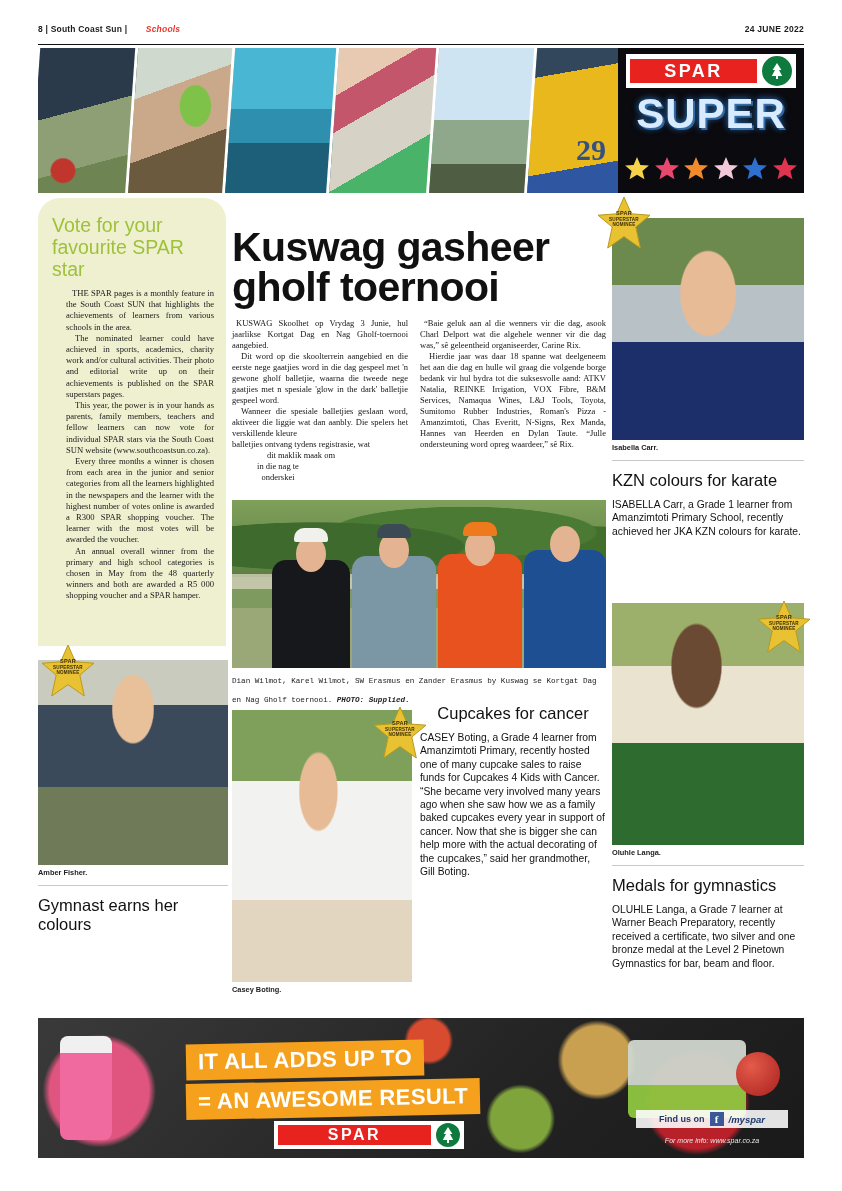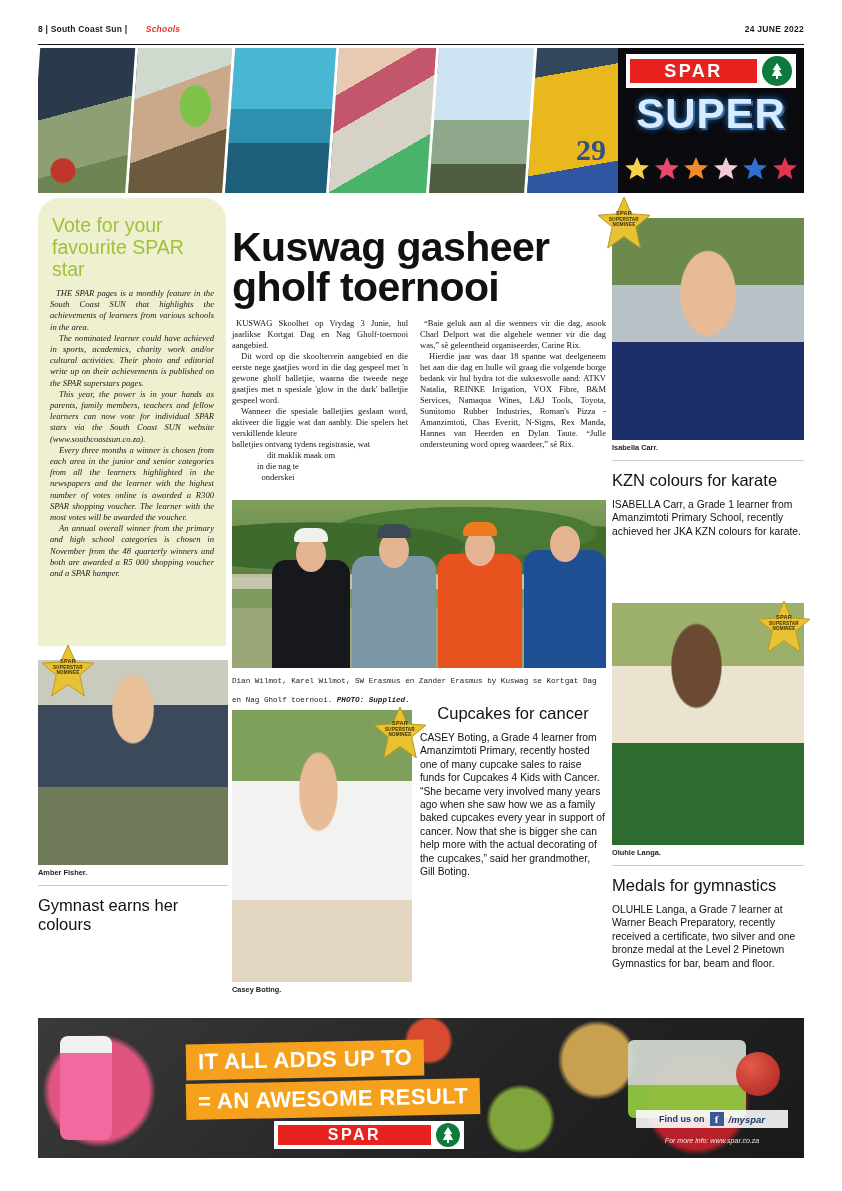--- a/index.html
+++ b/index.html
@@ -60,21 +60,21 @@
   .star-row .st{width:26px;height:26px;}
 
   
   .votebox{position:absolute;left:38px;top:198px;width:188px;height:448px;
            background:#eef0d0;border-top-left-radius:22px;border-top-right-radius:22px;
            box-sizing:border-box;padding:12px 12px 0 12px;}
   .vote-title{font-size:19.5px;line-height:22px;color:#9fc13a;font-weight:normal;
               font-family:"Liberation Sans",sans-serif;margin:4px 0 8px 2px;}
   .vote-body{font-family:"Liberation Serif",serif;font-size:8.6px;line-height:11.2px;
              color:#1a1a1a;text-align:justify;}
-  .vote-body p{margin:0 0 0 0;text-indent:9px;font-style:italic;}
+  .vote-body p{margin:0 0 0 16px;text-indent:9px;}
   .vote-body p.first{text-indent:6px;}
 
   
   .headline{position:absolute;left:232px;top:200px;width:380px;
             font-size:41px;line-height:40px;font-weight:bold;letter-spacing:-0.6px;color:#111;
             font-family:"Liberation Sans",sans-serif;}
 
   
   .artcol{position:absolute;font-family:"Liberation Serif",serif;font-size:8.5px;
           line-height:11px;color:#151515;text-align:justify;}
@@ -251,21 +251,21 @@
     </div>
   </div>
 
   <div class="votebox">
     <div class="vote-title">Vote for your favourite SPAR star</div>
     <div class="vote-body">
       <p class="first">THE SPAR pages is a monthly feature in the South Coast SUN that highlights the achievements of learners from various schools in the area.</p>
       <p>The nominated learner could have achieved in sports, academics, charity work and/or cultural activities. Their photo and editorial write up on their achievements is published on the SPAR superstars pages.</p>
       <p>This year, the power is in your hands as parents, family members, teachers and fellow learners can now vote for individual SPAR stars via the South Coast SUN website (www.southcoastsun.co.za).</p>
       <p>Every three months a winner is chosen from each area in the junior and senior categories from all the learners highlighted in the newspapers and the learner with the highest number of votes online is awarded a R300 SPAR shopping voucher. The learner with the most votes will be awarded the voucher.</p>
-      <p>An annual overall winner from the primary and high school categories is chosen in November from the 48 quarterly winners and both are awarded a R5 000 shopping voucher and a SPAR hamper.</p>
+      <p>An annual overall winner from the primary and high school categories is chosen in May from the 48 quarterly winners and both are awarded a R5 000 shopping voucher and a SPAR hamper.</p>
     </div>
   </div>
 
   <h1 class="headline">Kuswag gasheer gholf toernooi</h1>
 
   <div class="artcol colA">
     <p class="first taper-1">KUSWAG Skoolhet op Vrydag 3 Junie, hul jaarlikse Kortgat Dag en Nag Gholf-toernooi aangebied.</p>
     <p class="taper-1">Dit word op die skoolterrein aangebied en die eerste nege gaatjies word in die dag gespeel met 'n gewone gholf balletjie, waarna die tweede nege gaatjies met n spesiale 'glow in the dark' balletjie gespeel word.</p>
     <p class="taper-1">Wanneer die spesiale balletjies geslaan word, aktiveer die liggie wat dan aanbly. Die spelers het verskillende kleure</p>
     <p class="taper-1" style="text-indent:0">balletjies ontvang tydens registrasie, wat</p>

